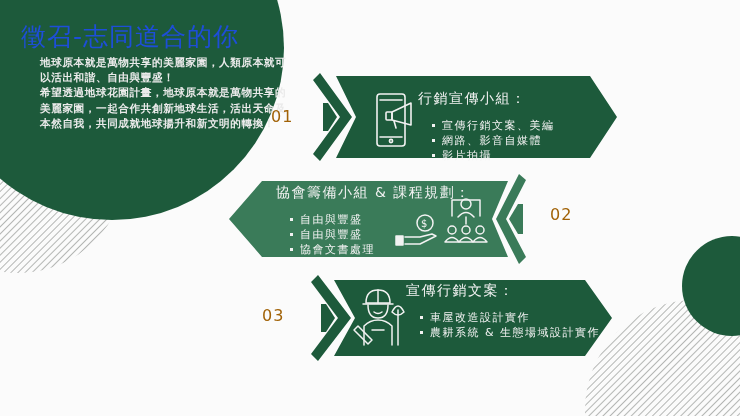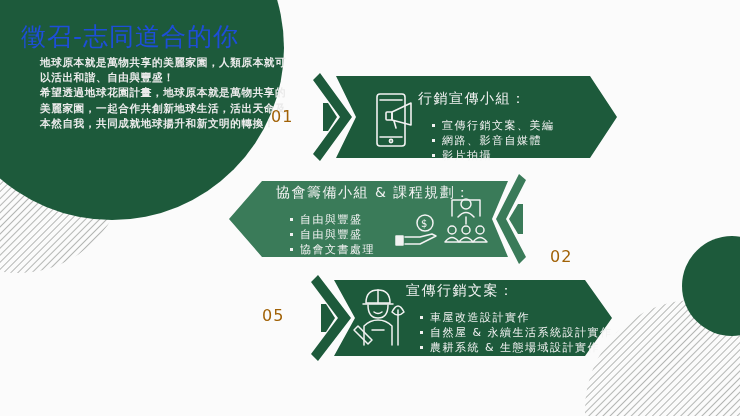--- a/index.html
+++ b/index.html
@@ -94,22 +94,22 @@
   </g>
 </svg>
 
 <div class="title">徵召-志同道合的你</div>
 <div class="intro">
   <p>地球原本就是萬物共享的美麗家園，人類原本就可以活出和諧、自由與豐盛！</p>
   <p>希望透過地球花園計畫，地球原本就是萬物共享的美麗家園，一起合作共創新地球生活，活出天命及本然自我，共同成就地球揚升和新文明的轉換！</p>
 </div>
 
 <div class="num" style="left:271px; top:107px;">01</div>
-<div class="num" style="left:550px; top:205px;margin-top:42px;">02</div>
-<div class="num" style="left:262px; top:306px;">05</div>
+<div class="num" style="left:550px; top:205px;">02</div>
+<div class="num" style="left:262px; top:306px;">03</div>
 
 <div class="card-text" style="left:418px; top:91px;">
   <div class="h">行銷宣傳小組：</div>
   <ul>
     <li>宣傳行銷文案、美編</li>
     <li>網路、影音自媒體</li>
     <li>影片拍攝</li>
   </ul>
 </div>
 
@@ -119,16 +119,15 @@
     <li>自由與豐盛</li>
     <li>自由與豐盛</li>
     <li>協會文書處理</li>
   </ul>
 </div>
 
 <div class="card-text" style="left:406px; top:283px;">
   <div class="h">宣傳行銷文案：</div>
   <ul>
     <li>車屋改造設計實作</li>
-    <li>自然屋 &amp; 永續生活系統設計實作</li>
     <li>農耕系統 &amp; 生態場域設計實作</li>
   </ul>
 </div>
 
 </body></html>

